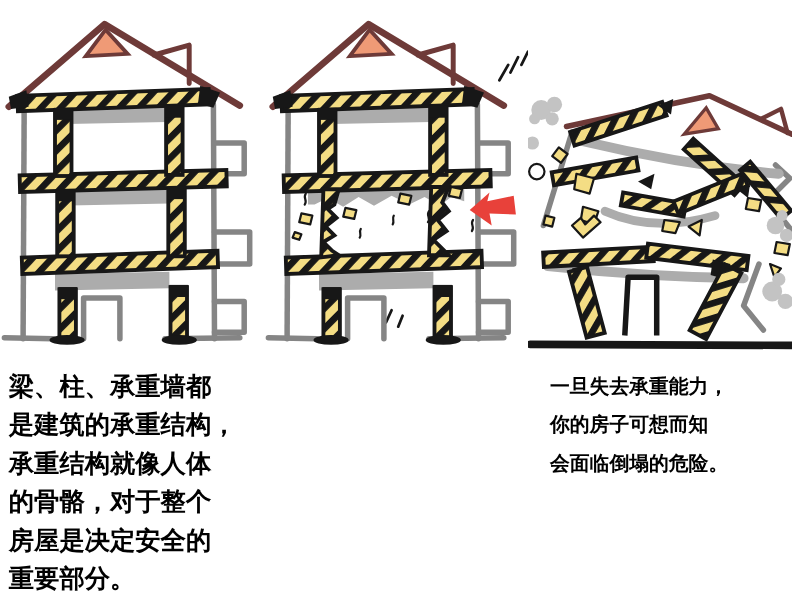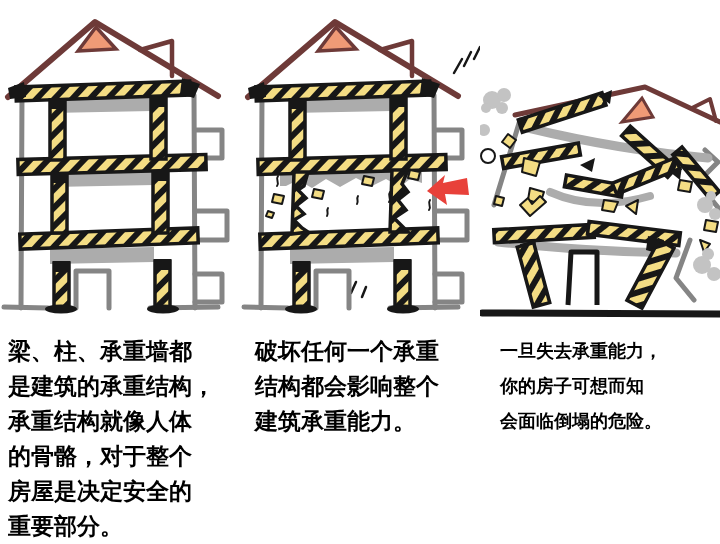--- a/index.html
+++ b/index.html
@@ -165,23 +165,20 @@
       </g>
       <g class="crack">
         <path d="M38,176 c-3,4 2,6 -1,10"></path>
         <path d="M150,192 c-3,4 2,6 -1,10"></path>
         <path d="M88,208 c-2,3 1,5 -1,8"></path>
         <path d="M118,196 c-2,3 1,5 -1,8"></path>
         <path d="M190,200 c-3,4 2,6 -1,10"></path>
       </g>
       <polygon points="187,191 205,175 203,183 227,178 229,195 205,194 207,205" fill="var(--arrow-red,#e8413a)"></polygon>
     </svg>
-    <div class="caption">破坏任何一个承重
-结构都会影响整个
-建筑承重能力。</div>
   </section>
 
   <section class="panel">
     <svg viewBox="0 0 240 330">
       <g>
         <path class="roofline" stroke-width="5" d="M35,115 L165,87 L240,122"></path>
         <path class="roofline" stroke-width="4" d="M212,108 L230,99 L236,121"></path>
         <polygon points="142,122 173,117 162,98" fill="var(--attic,#ef9a76)" stroke="var(--roof,#6e3a38)" stroke-width="3"></polygon>
       </g>
       <g class="grayline" stroke-width="4">

